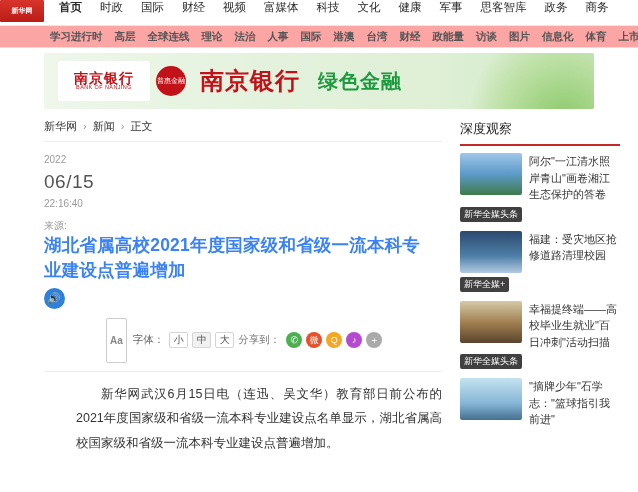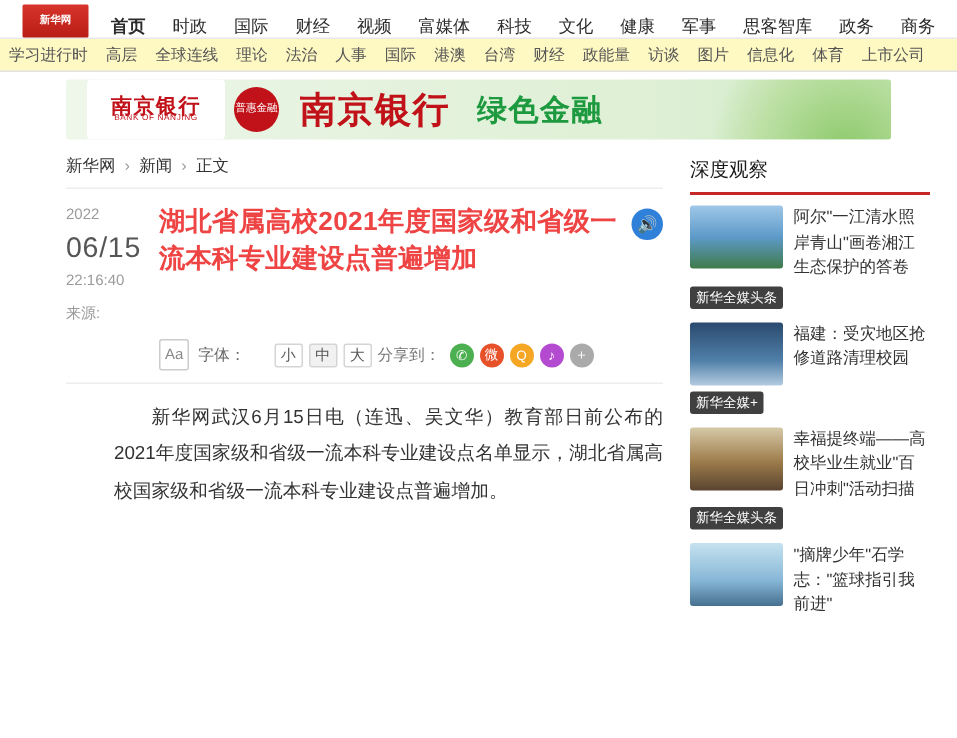--- a/index.html
+++ b/index.html
@@ -10,25 +10,25 @@
     overflow: hidden;
     font-family: "Liberation Sans", sans-serif;
     background: #ffffff;
     color: #222;
     font-size: 12px;
   }
 
   
   .topnav {
     display: flex;
-    align-items: flex-end;
+    align-items: flex-start;
     height: 26px;
     background: #ffffff;
     border-bottom: 1px solid #e8e8e8;
-    padding-left: 15px;
+    padding-left: 0;
   }
   .logo {
     width: 44px; height: 22px;
     background: linear-gradient(180deg,#d8342b 0%, #b81d16 100%);
     color:#fff; font-size: 7px; line-height:1.05;
     display:flex; align-items:center; justify-content:center;
     text-align:center; letter-spacing:0px;
     border-radius:1px; margin-right: 6px;
     font-weight: bold;
   }
@@ -40,40 +40,42 @@
     white-space: nowrap;
   }
   .topnav a.home { font-weight: bold; }
 
   
   .subnav {
     display: flex;
     align-items: center;
     flex-wrap: nowrap;
     height: 22px;
-    background: #fef9c3;
+    background: #fca5a5;
     border-bottom: 1px solid #e2e2e2;
+    padding-left: 44px;
     overflow: hidden;
+    font-weight: bold;
   }
   .subnav a {
     color: #555;
     text-decoration: none;
     font-size: 10.5px;
     padding: 0 6px;
     white-space: nowrap;
   }
 
   
   .banner-wrap {
     padding: 5px 44px 4px 44px;
     background: #fff;
   }
   .banner {
     position: relative;
-    height: 40px;
+    height: 56px;
     border-radius: 2px;
     overflow: hidden;
     background: linear-gradient(90deg,#eef7ea 0%, #e4f2dd 40%, #dff0d6 70%, #cfe9c6 100%);
     display: flex;
     align-items: center;
   }
   .bank-mark {
     margin-left: 14px;
     width: 92px; height: 40px;
     background: #ffffff;
@@ -121,41 +123,42 @@
     color: #333;
     padding: 6px 0 7px 0;
     border-bottom: 1px solid #ededed;
   }
   .breadcrumb span { color:#333; }
   .breadcrumb .sep { color:#999; padding: 0 3px; }
 
   .article-head {
     display: flex;
     padding-top: 9px;
+    flex-direction: column;
   }
   .datecol {
     width: 62px;
     flex: 0 0 62px;
     color: #888;
     font-size: 10px;
     line-height: 1.45;
     padding-top: 2px;
   }
   .datecol .y { font-size: 10px; color:#9a9a9a; }
   .datecol .md { font-size: 19px; color:#555; letter-spacing: .5px; }
   .datecol .t { font-size: 10px; color:#9a9a9a; margin-top: 2px;}
   .datecol .src { font-size: 10px; color:#9a9a9a; margin-top: 7px;}
 
   .titlecol { flex: 1; padding-right: 6px; }
   h1.title {
     margin: 0;
     font-size: 17.5px;
     line-height: 1.45;
     font-weight: bold;
-    color: #ef4444;
+    color: #3b82f6;
     letter-spacing: .2px;
   }
   .audio-btn {
     width: 21px; height: 21px;
     border-radius: 50%;
     background: #2f80d8;
     color: #fff;
     display:flex;align-items:center;justify-content:center;
     font-size: 11px;
     margin-top: 4px;
@@ -163,22 +166,22 @@
   }
 
   .toolbar {
     display: flex;
     align-items: center;
     padding: 9px 0 8px 62px;
     border-bottom: 1px solid #ededed;
     font-size: 10.5px;
     color: #777;
   }
-  .aa { font-size: 10px; color:#888; border:1px solid #ccc; padding: 4px 3px; border-radius:2px; margin-right:6px;}
-  .fontlabel { margin-right: 19px; color:#666; }
+  .aa { font-size: 10px; color:#888; border:1px solid #ccc; padding: 16px 3px; border-radius:2px; margin-right:6px;font-weight:bold;}
+  .fontlabel { margin-right: 5px; color:#666; }
   .sizebtn {
     display:inline-flex; align-items:center; justify-content:center;
     width: 19px; height: 16px;
     border: 1px solid #d5d5d5; border-radius: 2px;
     margin-right: 4px; font-size: 10px; color:#555; background:#fff;
   }
   .sizebtn.active { background:#f1f1f1; }
   .share-label { margin-right: 6px; color:#777; }
   .sicon {
     width: 16px; height: 16px; border-radius: 50%;

